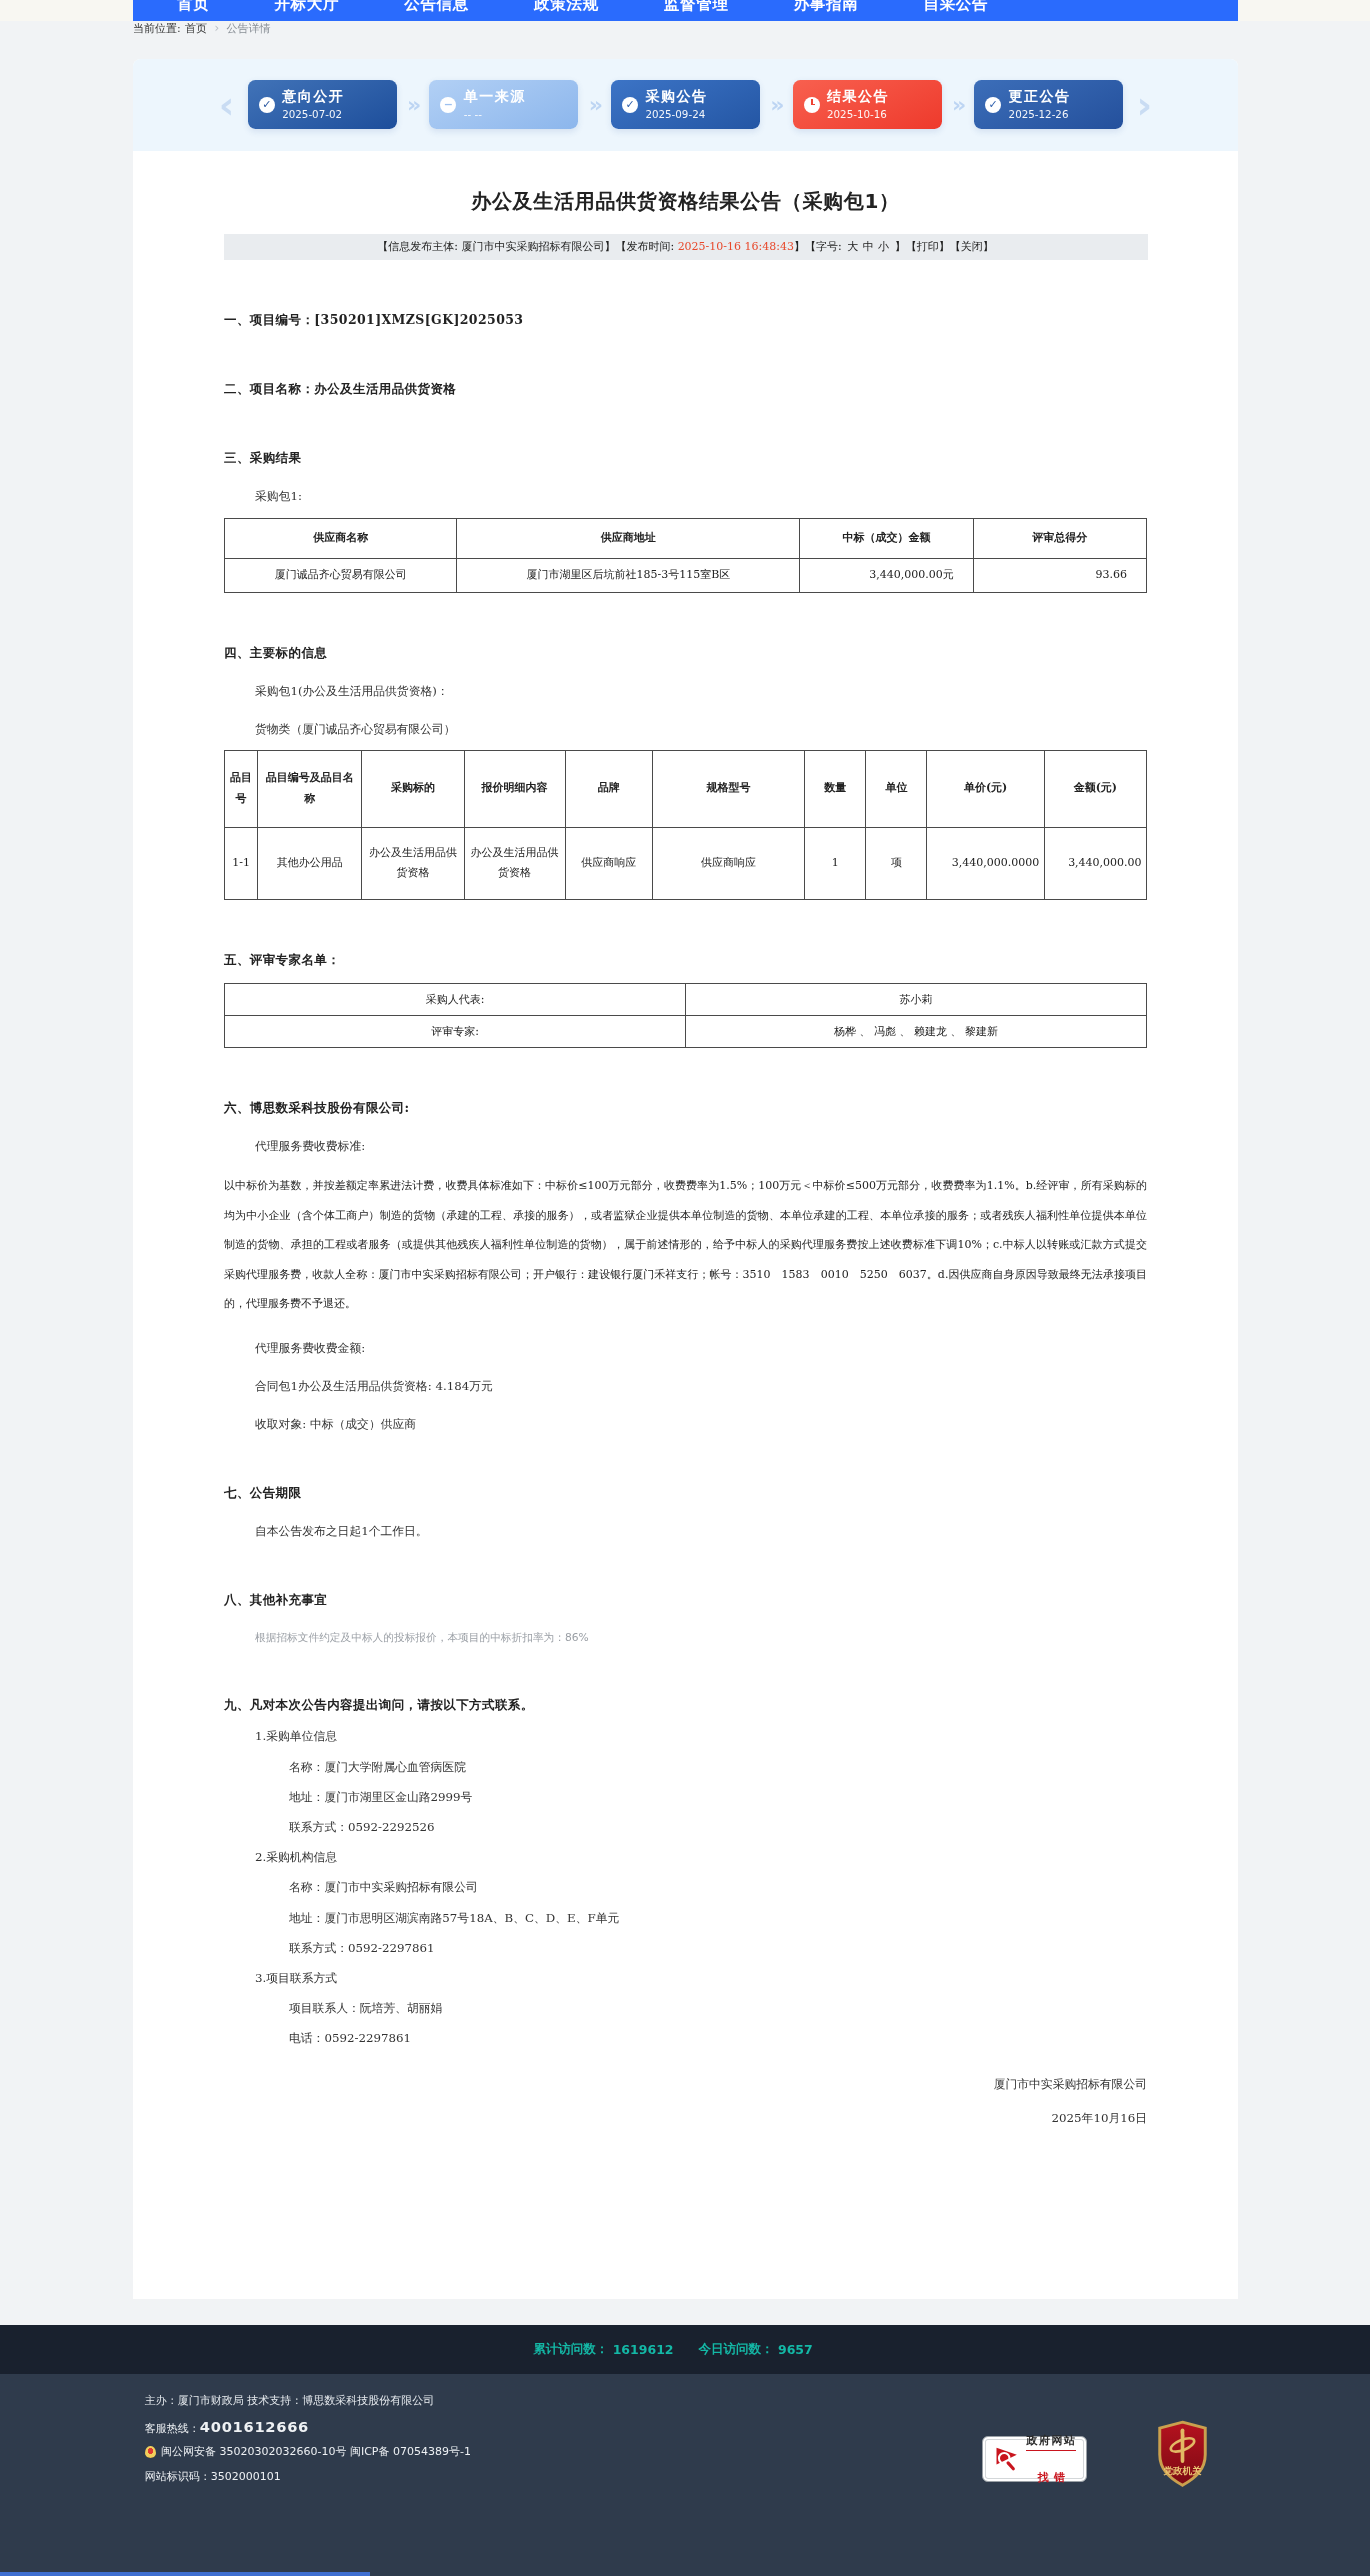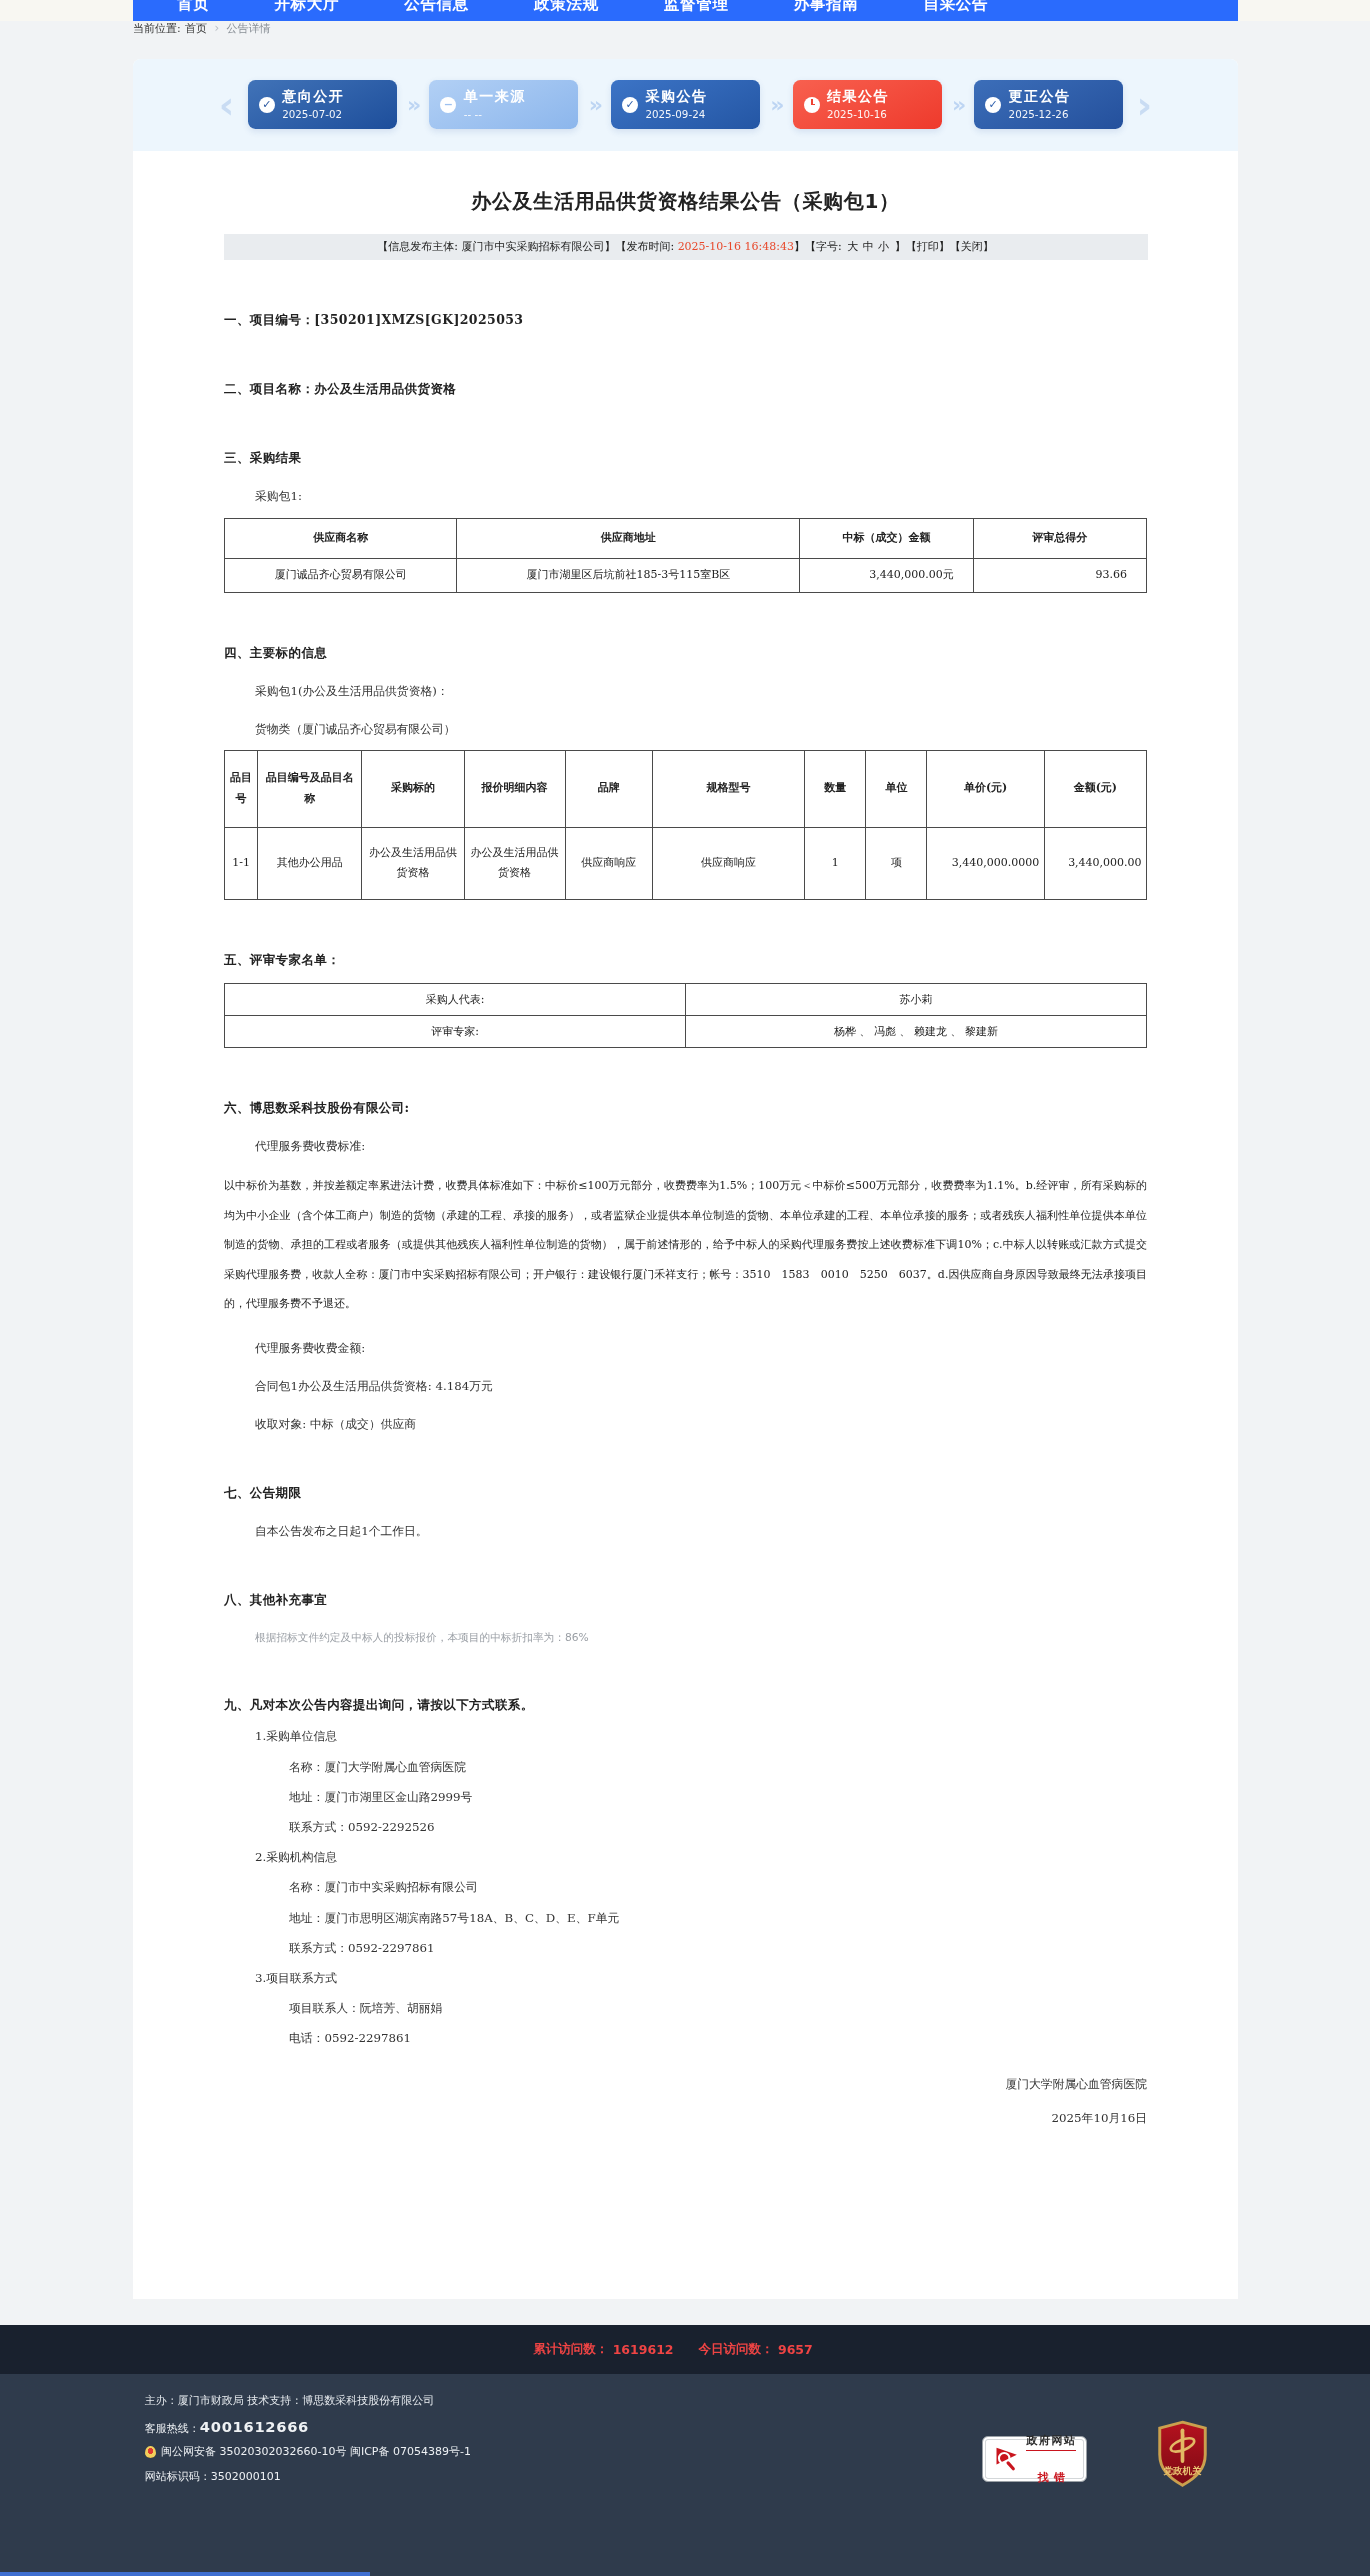--- a/index.html
+++ b/index.html
@@ -76,21 +76,21 @@
   .t3 td{height:32px}
 
   .para{font-size:11px;color:#222;line-height:29.5px;margin-top:16px;text-align:justify}
   .gray-note{font-family:"DejaVu Sans",sans-serif;font-size:10.7px;color:#9a9fa5;margin-top:22px}
   .s9line{font-size:11.8px;color:#333;margin-top:15.5px;line-height:14.7px}
   .sign{font-size:11.8px;color:#333;text-align:right;margin-top:31px}
   .sign + .sign{margin-top:17.7px}
 
   
   .visit-bar{position:absolute;left:0;bottom:202px;width:1371px;height:49px;background:#19212e;
-       color:#ef4444;display:flex;align-items:center;justify-content:center;
+       color:#14b8a6;display:flex;align-items:center;justify-content:center;
        font-family:"DejaVu Sans",sans-serif;font-size:12.5px;font-weight:bold;z-index:2}
   .visit-bar .vnum{margin:0 25px 0 4.4px}
   .footer{position:absolute;left:0;bottom:0;width:1371px;height:202px;background:#2f3b4c;z-index:2;
        font-family:"DejaVu Sans",sans-serif;color:#eef1f4}
   .footer-inner{width:1105px;margin:0 auto;position:relative;height:100%;padding:19px 0 0 11.8px}
   .f-line{font-size:11px;color:#e7ebef}
   .f-line2{margin-top:9.6px;font-size:11px}
   .hotline-num{font-size:14.7px;font-weight:bold;letter-spacing:0.7px}
   .f-line3{margin-top:8.8px;font-size:11px;display:flex;align-items:center;cursor:pointer}
   .police-ico{display:inline-block;width:11px;height:12.5px;margin-right:5.2px;border-radius:50% 50% 46% 46%/58% 58% 42% 42%;
@@ -300,21 +300,21 @@
     <div class="s9line ind2">地址：厦门市湖里区金山路2999号</div>
     <div class="s9line ind2">联系方式：0592-2292526</div>
     <div class="s9line ind1">2.采购机构信息</div>
     <div class="s9line ind2">名称：厦门市中实采购招标有限公司</div>
     <div class="s9line ind2">地址：厦门市思明区湖滨南路57号18A、B、C、D、E、F单元</div>
     <div class="s9line ind2">联系方式：0592-2297861</div>
     <div class="s9line ind1">3.项目联系方式</div>
     <div class="s9line ind2">项目联系人：阮培芳、胡丽娟</div>
     <div class="s9line ind2">电话：0592-2297861</div>
 
-    <div class="sign">厦门大学附属心血管病医院</div>
+    <div class="sign">厦门市中实采购招标有限公司</div>
     <div class="sign">2025年10月16日</div>
 
   </div>
 </div>
 
 <div class="visit-bar">
   <span>累计访问数：</span>
   <span class="vnum">1619612</span>
   <span>今日访问数：</span>
   <span class="vnum">9657</span>

